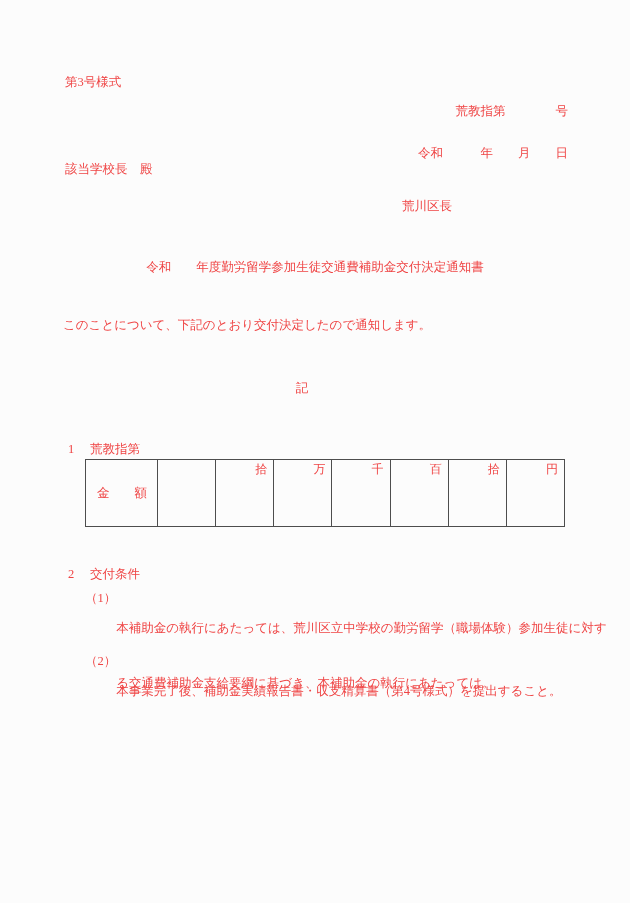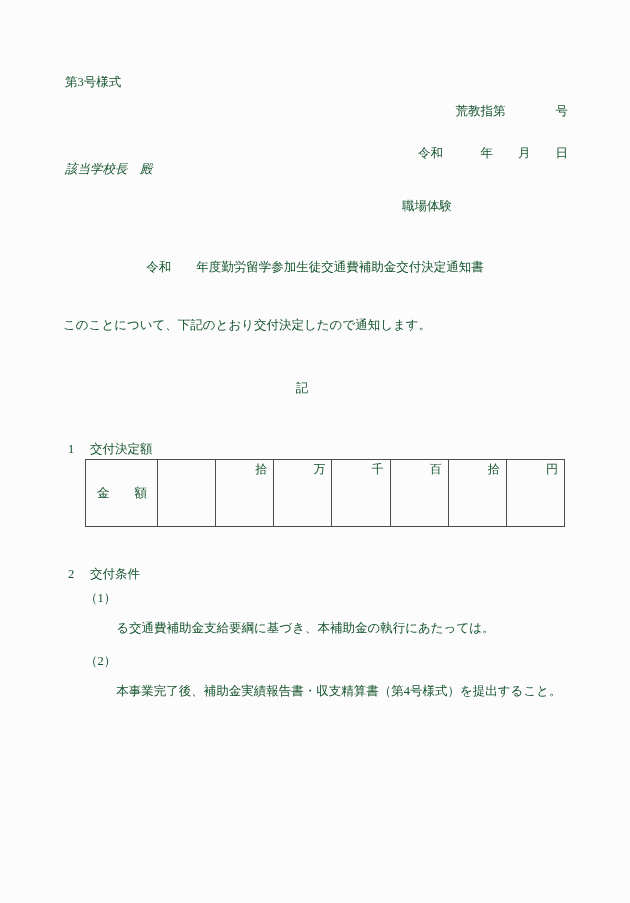--- a/index.html
+++ b/index.html
@@ -5,31 +5,31 @@
   html, body { margin: 0; padding: 0; }
   body {
     background: #e8e8e8;
     font-family: "Liberation Serif", "DejaVu Serif", serif;
   }
   .page {
     position: relative;
     width: 630px;
     height: 903px;
     background: #fcfcfc;
-    color: #14532d;
+    color: #ef4444;
     font-size: 12.5px;
     line-height: 15px;
     overflow: hidden;
   }
   .abs { position: absolute; white-space: pre; }
 
   .form-number   { left: 65px;  top: 75px; }
   .doc-number    { right: 62px; top: 104px; text-align: right; }
   .date-line     { right: 62px; top: 125px; text-align: right; margin-top: 21px; }
-  .addressee     { left: 65px;  top: 162px; font-style: italic; }
+  .addressee     { left: 65px;  top: 162px; }
   .sender        { left: 402px; top: 199px; }
   .doc-title     { left: 0;     top: 260px; width: 630px; text-align: center; }
   .intro         { left: 63px;  top: 318px; }
   .record-mark   { left: 0;     top: 381px; width: 604px; text-align: center; }
 
   .sec-head      { display: flex; }
   .sec1-head     { left: 68px; top: 442px; }
   .sec2-head     { left: 68px; top: 567px; }
   .sec-num       { display: inline-block; width: 22px; }
 
@@ -72,31 +72,31 @@
 <div class="page">
 
   <div class="abs form-number">第3号様式</div>
 
   <div class="abs doc-number">荒教指第　　　　号</div>
 
   <div class="abs date-line">令和　　　年　　月　　日</div>
 
   <div class="abs addressee">該当学校長　殿</div>
 
-  <div class="abs sender">職場体験</div>
+  <div class="abs sender">荒川区長</div>
 
   <div class="abs doc-title">令和　　年度勤労留学参加生徒交通費補助金交付決定通知書</div>
 
   <div class="abs intro">このことについて、下記のとおり交付決定したので通知します。</div>
 
   <div class="abs record-mark">記</div>
 
   <div class="abs sec-head sec1-head">
     <span class="sec-num">1</span>
-    <span>交付決定額</span>
+    <span>荒教指第</span>
   </div>
 
   <div class="abs amount-table">
     <div class="cell label-cell">金　　額</div>
     <div class="cell digit-cell"></div>
     <div class="cell digit-cell">拾</div>
     <div class="cell digit-cell">万</div>
     <div class="cell digit-cell">千</div>
     <div class="cell digit-cell">百</div>
     <div class="cell digit-cell">拾</div>
@@ -104,20 +104,21 @@
   </div>
 
   <div class="abs sec-head sec2-head">
     <span class="sec-num">2</span>
     <span>交付条件</span>
   </div>
 
   <div class="abs cond-item cond-1">
     <span class="cond-marker">（1）</span>
     <span class="cond-text">
+      <div class="cond-line">本補助金の執行にあたっては、荒川区立中学校の勤労留学（職場体験）参加生徒に対す</div>
       <div class="cond-line">る交通費補助金支給要綱に基づき、本補助金の執行にあたっては。</div>
     </span>
   </div>
 
   <div class="abs cond-item cond-2">
     <span class="cond-marker">（2）</span>
     <span class="cond-text">
       <div class="cond-line">本事業完了後、補助金実績報告書・収支精算書（第4号様式）を提出すること。</div>
     </span>
   </div>

